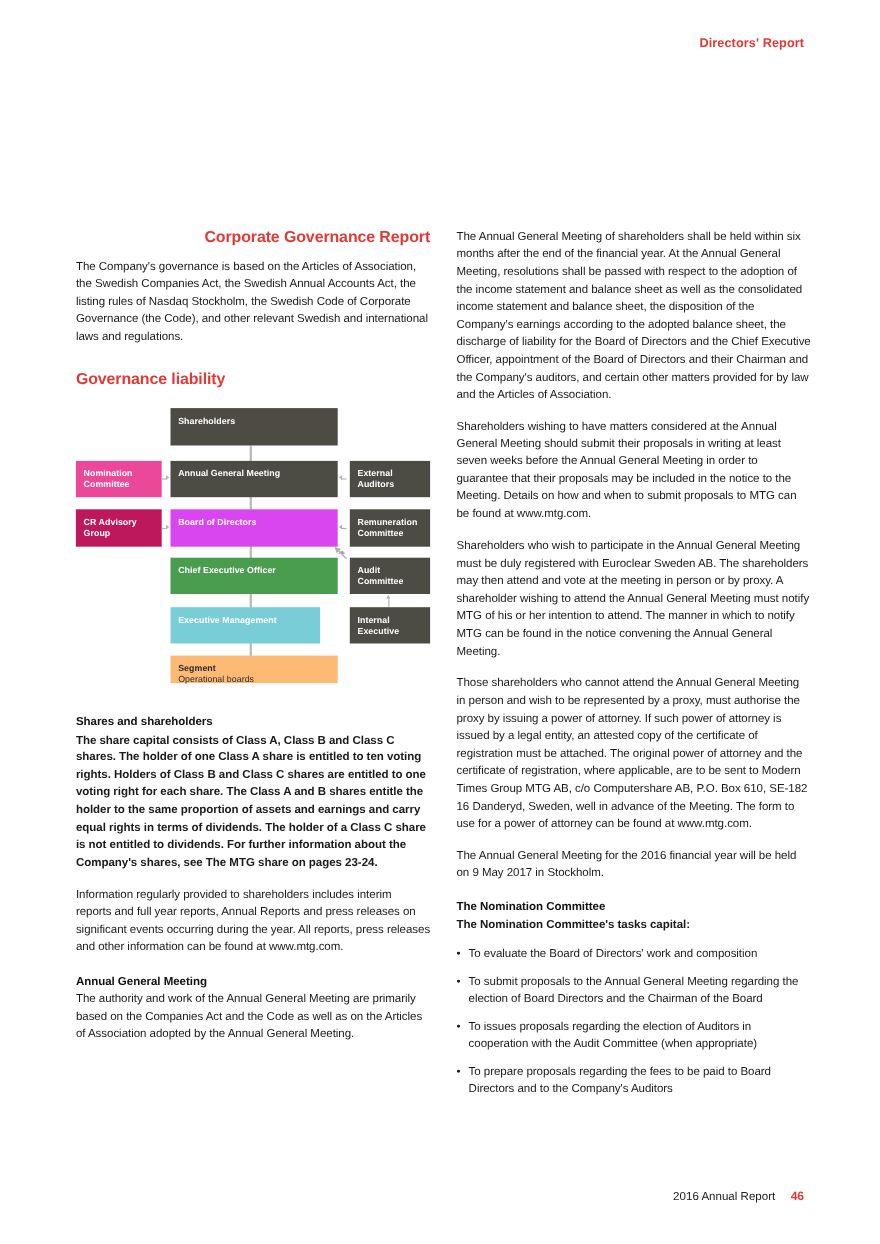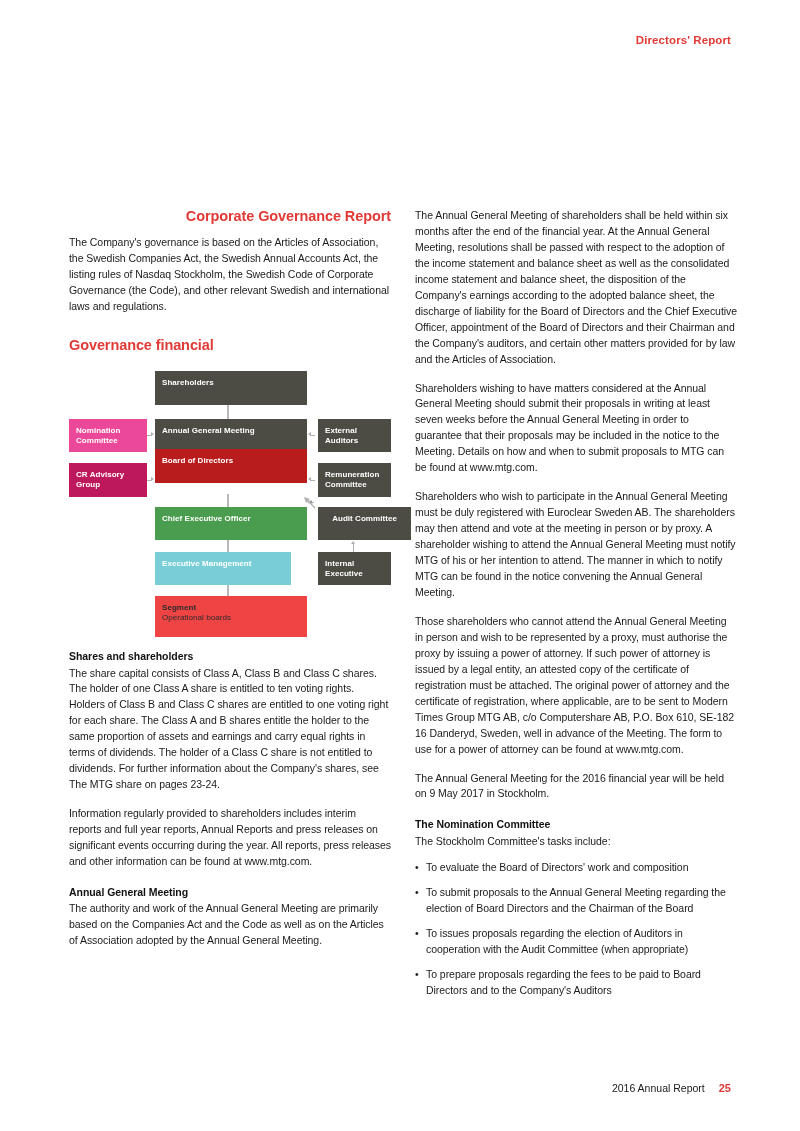--- a/index.html
+++ b/index.html
@@ -69,21 +69,21 @@
     letter-spacing: -0.05px;
   }
   p.body {
     font-size: 10.5px;
     line-height: 1.52;
     margin: 0 0 13px 0;
     color: #1a1a1a;
     letter-spacing: -0.05px;
   }
   p.body.tight { margin-bottom: 0; }
-  p.after-head { margin-top: 1px; }
+  p.after-head { margin-top: 1px; font-weight: bold; }
 
   ul.tasks {
     list-style: none;
     margin: 10px 0 0 0;
     padding: 0;
   }
   ul.tasks li {
     font-size: 10.5px;
     line-height: 1.52;
     margin: 0 0 9px 0;
@@ -183,21 +183,21 @@
 <div class="page">
 
   <div class="running-head">Directors' Report</div>
 
   <div class="col col-left">
 
     <h1 class="section-title">Corporate Governance Report</h1>
 
     <p class="body">The Company's governance is based on the Articles of Association, the Swedish Companies Act, the Swedish Annual Accounts Act, the listing rules of Nasdaq Stockholm, the Swedish Code of Corporate Governance (the Code), and other relevant Swedish and international laws and regulations.</p>
 
-    <h2 class="sub-title">Governance financial</h2>
+    <h2 class="sub-title">Governance liability</h2>
 
     <div class="diagram">
 
       <div class="spine" style="left:158px; top:36px; height:22px;"></div>
       <div class="spine" style="left:158px; top:80px; height:22px;"></div>
       <div class="spine" style="left:158px; top:125px; height:22px;"></div>
       <div class="spine" style="left:158px; top:169px; height:22px;"></div>
       <div class="spine" style="left:158px; top:213px; height:22px;"></div>
 
       <div class="dbox" style="left:86px; top:2px; width:152px; height:34px; background:#4c4c44; color:#ffffff;">
@@ -219,56 +219,56 @@
       <div class="dbox" style="left:249px; top:50px; width:73px; height:33px; background:#4c4c44; color:#ffffff;">
         <span>External Auditors</span>
       </div>
 
       <div class="dbox" style="left:0px; top:94px; width:78px; height:34px; background:#be185d; color:#ffffff;">
         <span>CR Advisory Group</span>
       </div>
       <div class="h-arrow" style="left:78px; top:111px; width:5px;"></div>
       <div class="arrowhead ah-right" style="left:82px; top:108.5px;"></div>
 
-      <div class="dbox" style="left:86px; top:80px; width:152px; height:34px; background:#b91c1c; color:#ffffff;">
+      <div class="dbox" style="left:86px; top:94px; width:152px; height:34px; background:#d946ef; color:#ffffff;">
         <span>Board of Directors</span>
       </div>
 
       <div class="h-arrow" style="left:241px; top:111px; width:5px;"></div>
       <div class="arrowhead ah-left" style="left:239px; top:108.5px;"></div>
       <div class="dbox" style="left:249px; top:94px; width:73px; height:34px; background:#4c4c44; color:#ffffff;">
         <span>Remuneration Committee</span>
       </div>
 
       <div class="diag-arrow" style="left:238px; top:129px;">❧</div>
       <svg style="position:absolute; left:233px; top:127px;" width="16" height="14">
         <line x1="13" y1="12" x2="4" y2="3" stroke="#b0b0b0" stroke-width="1.2"></line>
         <polygon points="2,1 8,3 4,7" fill="#b0b0b0"></polygon>
       </svg>
 
       <div class="dbox" style="left:86px; top:138px; width:152px; height:33px; background:#4a9d4e; color:#ffffff;">
         <span>Chief Executive Officer</span>
       </div>
 
-      <div class="dbox" style="left:249px; top:138px; width:93px; height:33px; background:#4c4c44; color:#ffffff;text-align:center;">
+      <div class="dbox" style="left:249px; top:138px; width:73px; height:33px; background:#4c4c44; color:#ffffff;">
         <span>Audit Committee</span>
       </div>
 
       <div class="v-arrow" style="left:284px; top:175px; height:8px;"></div>
       <div class="arrowhead ah-up" style="left:282px; top:172px;"></div>
 
       <div class="dbox" style="left:86px; top:183px; width:136px; height:33px; background:#78cdd7; color:#ffffff;">
         <span>Executive Management</span>
       </div>
 
       <div class="dbox" style="left:249px; top:183px; width:73px; height:33px; background:#4c4c44; color:#ffffff;">
         <span>Internal Executive</span>
       </div>
 
-      <div class="dbox" style="left:86px; top:227px; width:152px; height:41px; background:#ef4444; color:#2b2b2b;">
+      <div class="dbox" style="left:86px; top:227px; width:152px; height:25px; background:#fdba74; color:#2b2b2b;">
         <span>Segment</span>
         <span class="sub">Operational boards</span>
       </div>
 
     </div>
 
     <h3 class="para-head">Shares and shareholders</h3>
     <p class="body after-head">The share capital consists of Class A, Class B and Class C shares. The holder of one Class A share is entitled to ten voting rights. Holders of Class B and Class C shares are entitled to one voting right for each share. The Class A and B shares entitle the holder to the same proportion of assets and earnings and carry equal rights in terms of dividends. The holder of a Class C share is not entitled to dividends. For further information about the Company's shares, see The MTG share on pages 23-24.</p>
 
     <p class="body">Information regularly provided to shareholders includes interim reports and full year reports, Annual Reports and press releases on significant events occurring during the year. All reports, press releases and other information can be found at www.mtg.com.</p>
@@ -279,21 +279,21 @@
   </div>
 
   <div class="col col-right">
     <p class="body">The Annual General Meeting of shareholders shall be held within six months after the end of the financial year. At the Annual General Meeting, resolutions shall be passed with respect to the adoption of the income statement and balance sheet as well as the consolidated income statement and balance sheet, the disposition of the Company's earnings according to the adopted balance sheet, the discharge of liability for the Board of Directors and the Chief Executive Officer, appointment of the Board of Directors and their Chairman and the Company's auditors, and certain other matters provided for by law and the Articles of Association.</p>
     <p class="body">Shareholders wishing to have matters considered at the Annual General Meeting should submit their proposals in writing at least seven weeks before the Annual General Meeting in order to guarantee that their proposals may be included in the notice to the Meeting. Details on how and when to submit proposals to MTG can be found at www.mtg.com.</p>
     <p class="body">Shareholders who wish to participate in the Annual General Meeting must be duly registered with Euroclear Sweden AB. The shareholders may then attend and vote at the meeting in person or by proxy. A shareholder wishing to attend the Annual General Meeting must notify MTG of his or her intention to attend. The manner in which to notify MTG can be found in the notice convening the Annual General Meeting.</p>
     <p class="body">Those shareholders who cannot attend the Annual General Meeting in person and wish to be represented by a proxy, must authorise the proxy by issuing a power of attorney. If such power of attorney is issued by a legal entity, an attested copy of the certificate of registration must be attached. The original power of attorney and the certificate of registration, where applicable, are to be sent to Modern Times Group MTG AB, c/o Computershare AB, P.O. Box 610, SE-182 16 Danderyd, Sweden, well in advance of the Meeting. The form to use for a power of attorney can be found at www.mtg.com.</p>
     <p class="body">The Annual General Meeting for the 2016 financial year will be held on 9 May 2017 in Stockholm.</p>
 
     <h3 class="para-head">The Nomination Committee</h3>
-    <p class="body tight after-head"> The Stockholm Committee's tasks include:</p>
+    <p class="body tight after-head"> The Nomination Committee's tasks capital:</p>
 
     <ul class="tasks">
       <li>
         <span class="bullet">•</span>
         <span>To evaluate the Board of Directors' work and composition</span>
       </li>
       <li>
         <span class="bullet">•</span>
         <span>To submit proposals to the Annual General Meeting regarding the election of Board Directors and the Chairman of the Board</span>
       </li>
@@ -302,16 +302,16 @@
         <span>To issues proposals regarding the election of Auditors in cooperation with the Audit Committee (when appropriate)</span>
       </li>
       <li>
         <span class="bullet">•</span>
         <span>To prepare proposals regarding the fees to be paid to Board Directors and to the Company's Auditors</span>
       </li>
     </ul>
   </div>
 
   <div class="footer">
-    <span>2016 Annual Report</span><span class="pageno">25</span>
+    <span>2016 Annual Report</span><span class="pageno">46</span>
   </div>
 
 </div>
 
 </body></html>

